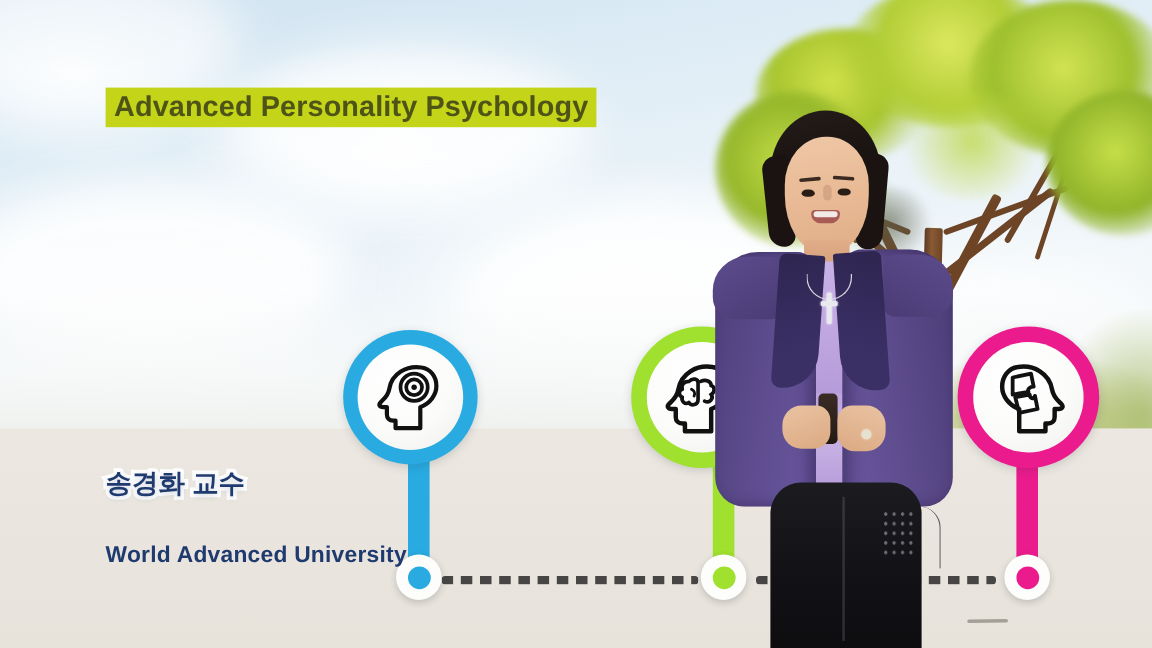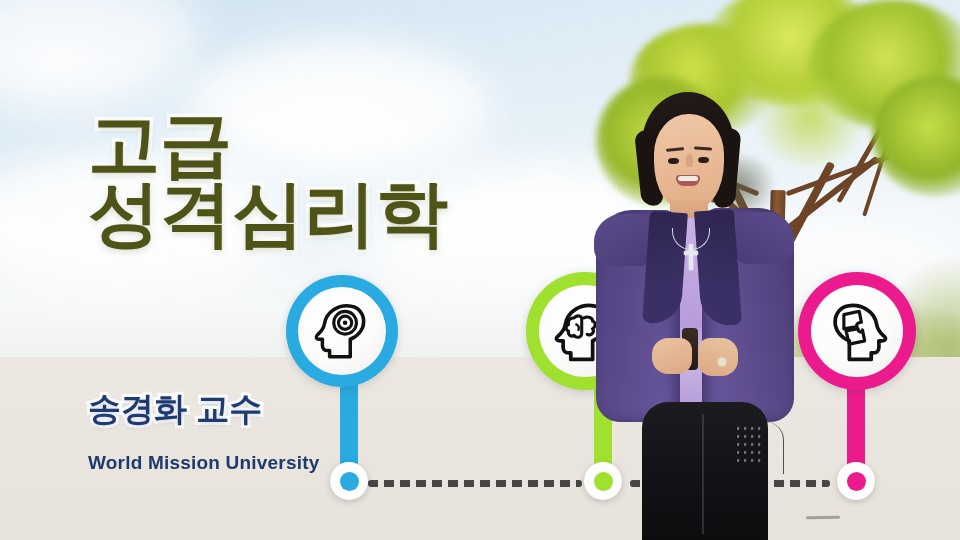--- a/index.html
+++ b/index.html
@@ -86,21 +86,21 @@
   .kor-sub{
     position:absolute;left:90px;top:297px;
     font-size:48px;font-weight:bold;line-height:1;
     color:#4e5417;
     -webkit-text-stroke:6px #ffffff;
     paint-order:stroke fill;
     text-shadow:0 2px 5px rgba(120,130,90,.28);
   }
   .prof{
     position:absolute;left:88px;top:392px;
-    font-size:33px;font-weight:bold;line-height:1;
+    font-size:22px;font-weight:bold;line-height:1;
     color:#1f3a6e;
     -webkit-text-stroke:6px #ffffff;
     paint-order:stroke fill;
     text-shadow:0 2px 5px rgba(60,80,120,.25);
   }
   .univ{
     position:absolute;left:88px;top:452px;
     font-size:19px;font-weight:bold;color:#1f3a6e;letter-spacing:.2px;
   }
 
@@ -372,18 +372,19 @@
     <div class="p-pants-seam"></div>
     <div class="p-sparkle"></div>
     <div class="p-wire"></div>
 
     <div class="p-clicker"></div>
     <div class="p-hand-l"></div>
     <div class="p-hand-r"></div>
     <div class="p-ring"></div>
   </div>
 
-  <div class="kor-title">고급
-성격심리학</div>
+  <div class="eng-bar">
+    <span>Advanced Personality Psychology</span>
+  </div>
   <div class="prof">송경화 교수</div>
-  <div class="univ">World Mission University</div>
+  <div class="univ">World Advanced University</div>
 
 </div>
 
 </body></html>

